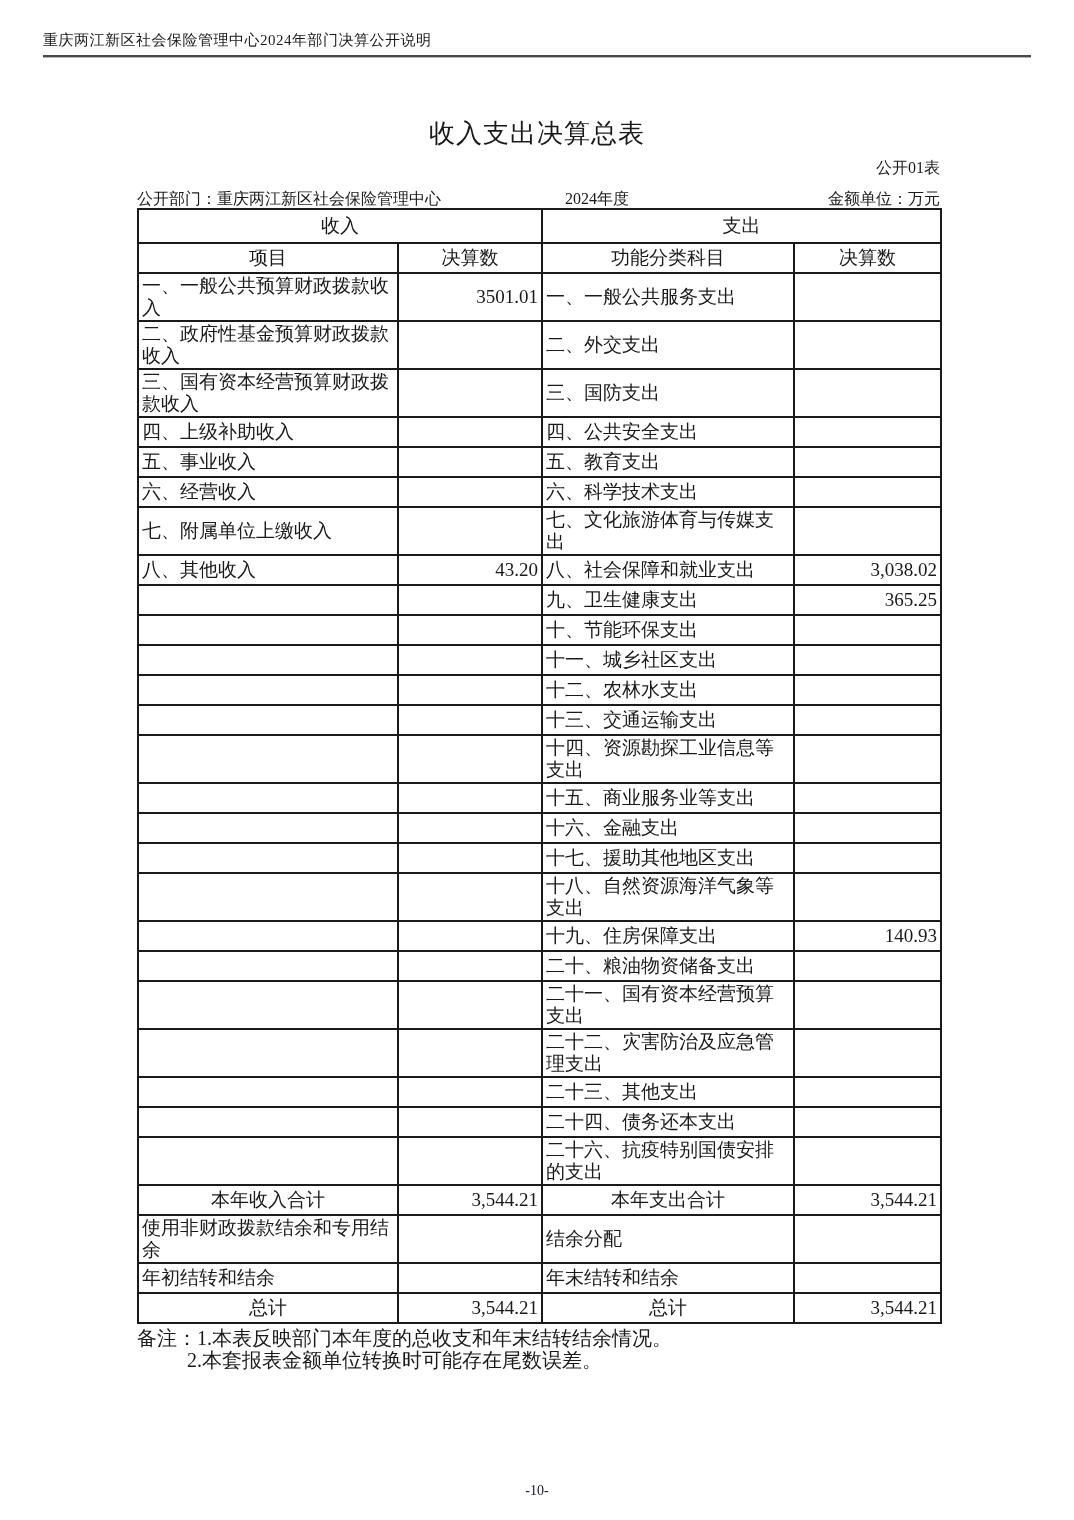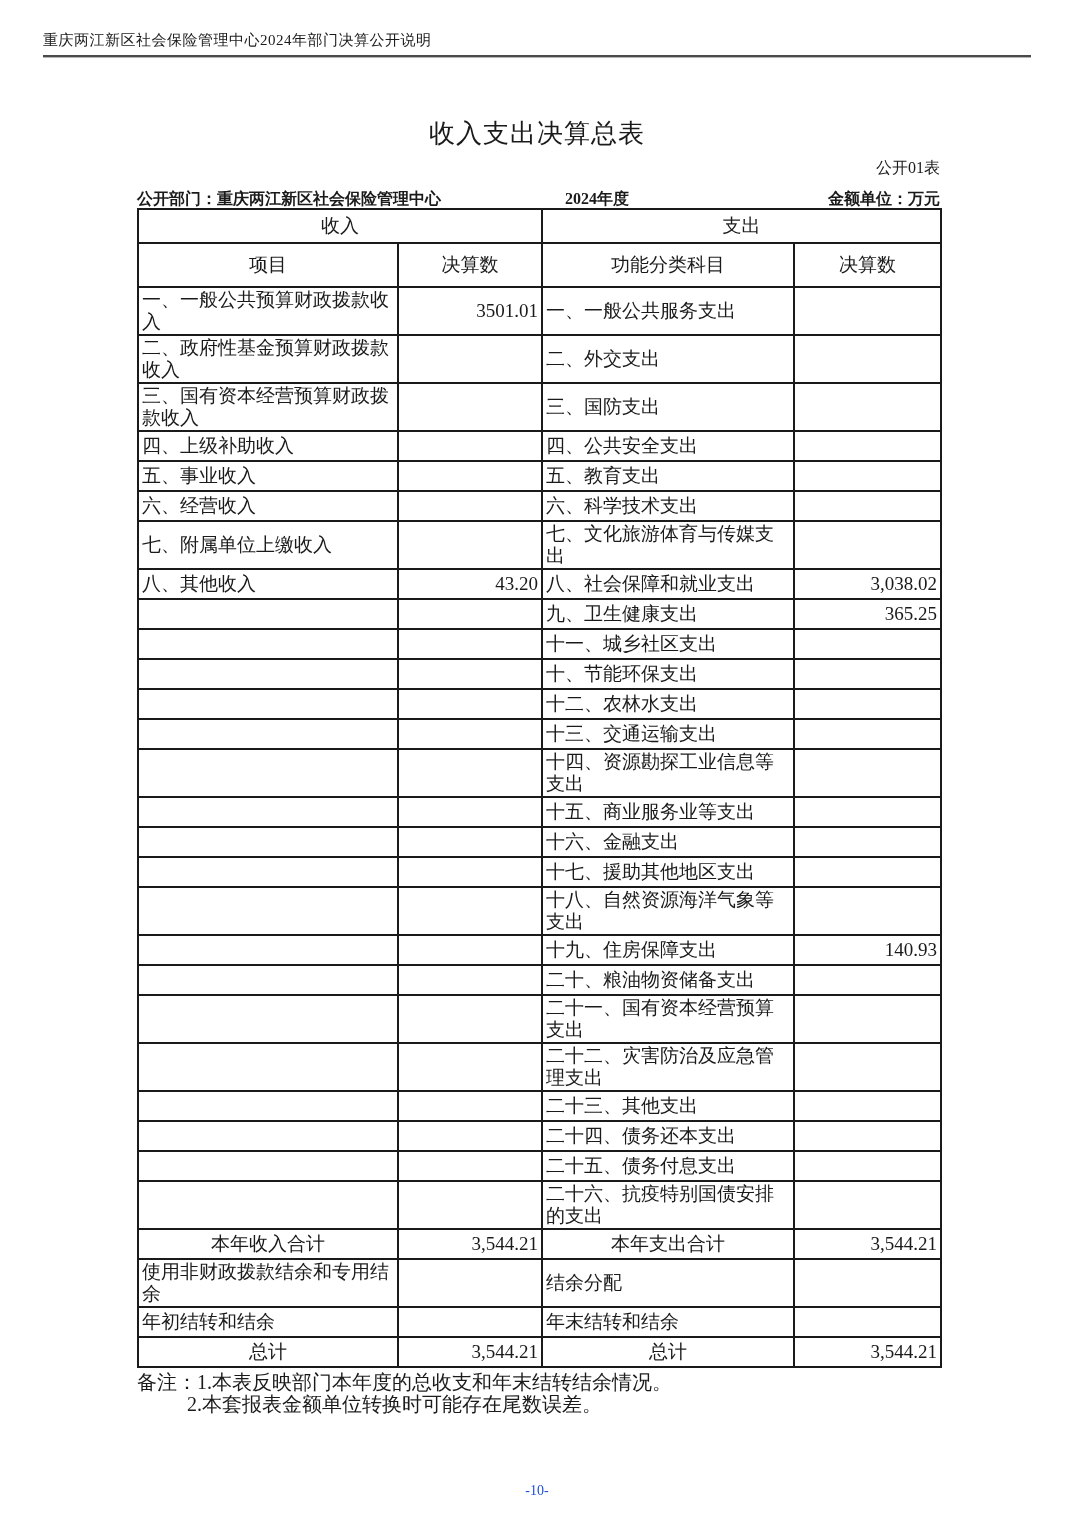--- a/index.html
+++ b/index.html
@@ -4,38 +4,38 @@
 <style>
   html,body{margin:0;padding:0;background:#fff;}
   .page{
     position:relative;width:1074px;height:1520px;background:#ffffff;
     font-family:"Liberation Serif","DejaVu Serif",serif;color:#1a1a1a;overflow:hidden;
   }
   .hdr-note{position:absolute;left:43px;top:31px;font-size:15px;letter-spacing:0.5px;}
   .hdr-rule{position:absolute;left:43px;top:55px;width:988px;height:2px;background:#4a4a4a;border-bottom:1px solid #b5b5b5;}
   .title{position:absolute;left:0;top:116px;width:100%;text-align:center;font-size:26px;letter-spacing:1px;}
   .table-tag{position:absolute;top:158px;right:134px;font-size:16px;}
-  .meta{position:absolute;top:189px;left:137px;width:803px;height:22px;font-size:16px;font-weight:bold;}
+  .meta{position:absolute;top:189px;left:137px;width:803px;height:22px;font-size:16px;}
   .meta-dept{position:absolute;left:0;top:0;}
   .meta-year{position:absolute;left:408px;top:0;margin-left:20px;}
   .meta-unit{position:absolute;right:0;top:0;}
   .table-wrap{position:absolute;top:208px;left:137px;width:803px;}
   table{width:803px;border-collapse:collapse;table-layout:fixed;font-size:19px;}
   th,td{border:2px solid #1a1a1a;padding:1px 3px;line-height:22px;vertical-align:middle;
         font-weight:normal;overflow:hidden;word-break:break-all;}
   thead tr.gh{height:34px;}
-  thead tr.ch{height:44px;}
+  thead tr.ch{height:30px;}
   th{text-align:center;}
   tbody tr{height:30px;}
   td.item{text-align:left;}
   td.val{text-align:right;border-radius:10px;}
   tr.total-row td.item{text-align:center;font-weight:normal;}
   .notes{margin-top:3px;font-size:20px;line-height:22px;}
   .note-l2{padding-left:50px;}
-  .footer{position:absolute;top:1483px;left:0;width:100%;text-align:center;font-size:14px;color:#1d4ed8;}
+  .footer{position:absolute;top:1483px;left:0;width:100%;text-align:center;font-size:14px;color:#0f172a;}
 </style>
 </head>
 <body>
 
 <div class="page">
 
   <div class="hdr-note">重庆两江新区社会保险管理中心2024年部门决算公开说明</div>
   <div class="hdr-rule"></div>
 
   <div class="title">收入支出决算总表</div>
@@ -118,27 +118,27 @@
           </tr>
           <tr>
             <td class="item"></td>
             <td class="val"></td>
             <td class="item">九、卫生健康支出</td>
             <td class="val">365.25</td>
           </tr>
           <tr>
             <td class="item"></td>
             <td class="val"></td>
+            <td class="item">十、节能环保支出</td>
+            <td class="val"></td>
+          </tr>
+          <tr>
+            <td class="item"></td>
+            <td class="val"></td>
             <td class="item">十一、城乡社区支出</td>
-            <td class="val"></td>
-          </tr>
-          <tr>
-            <td class="item"></td>
-            <td class="val"></td>
-            <td class="item">十、节能环保支出</td>
             <td class="val"></td>
           </tr>
           <tr>
             <td class="item"></td>
             <td class="val"></td>
             <td class="item">十二、农林水支出</td>
             <td class="val"></td>
           </tr>
           <tr>
             <td class="item"></td>
@@ -203,26 +203,20 @@
           <tr>
             <td class="item"></td>
             <td class="val"></td>
             <td class="item">二十三、其他支出</td>
             <td class="val"></td>
           </tr>
           <tr>
             <td class="item"></td>
             <td class="val"></td>
             <td class="item">二十四、债务还本支出</td>
-            <td class="val"></td>
-          </tr>
-          <tr>
-            <td class="item"></td>
-            <td class="val"></td>
-            <td class="item">二十五、债务付息支出</td>
             <td class="val"></td>
           </tr>
           <tr>
             <td class="item"></td>
             <td class="val"></td>
             <td class="item">二十六、抗疫特别国债安排的支出</td>
             <td class="val"></td>
           </tr>
           <tr class="total-row">
             <td class="item">本年收入合计</td>

